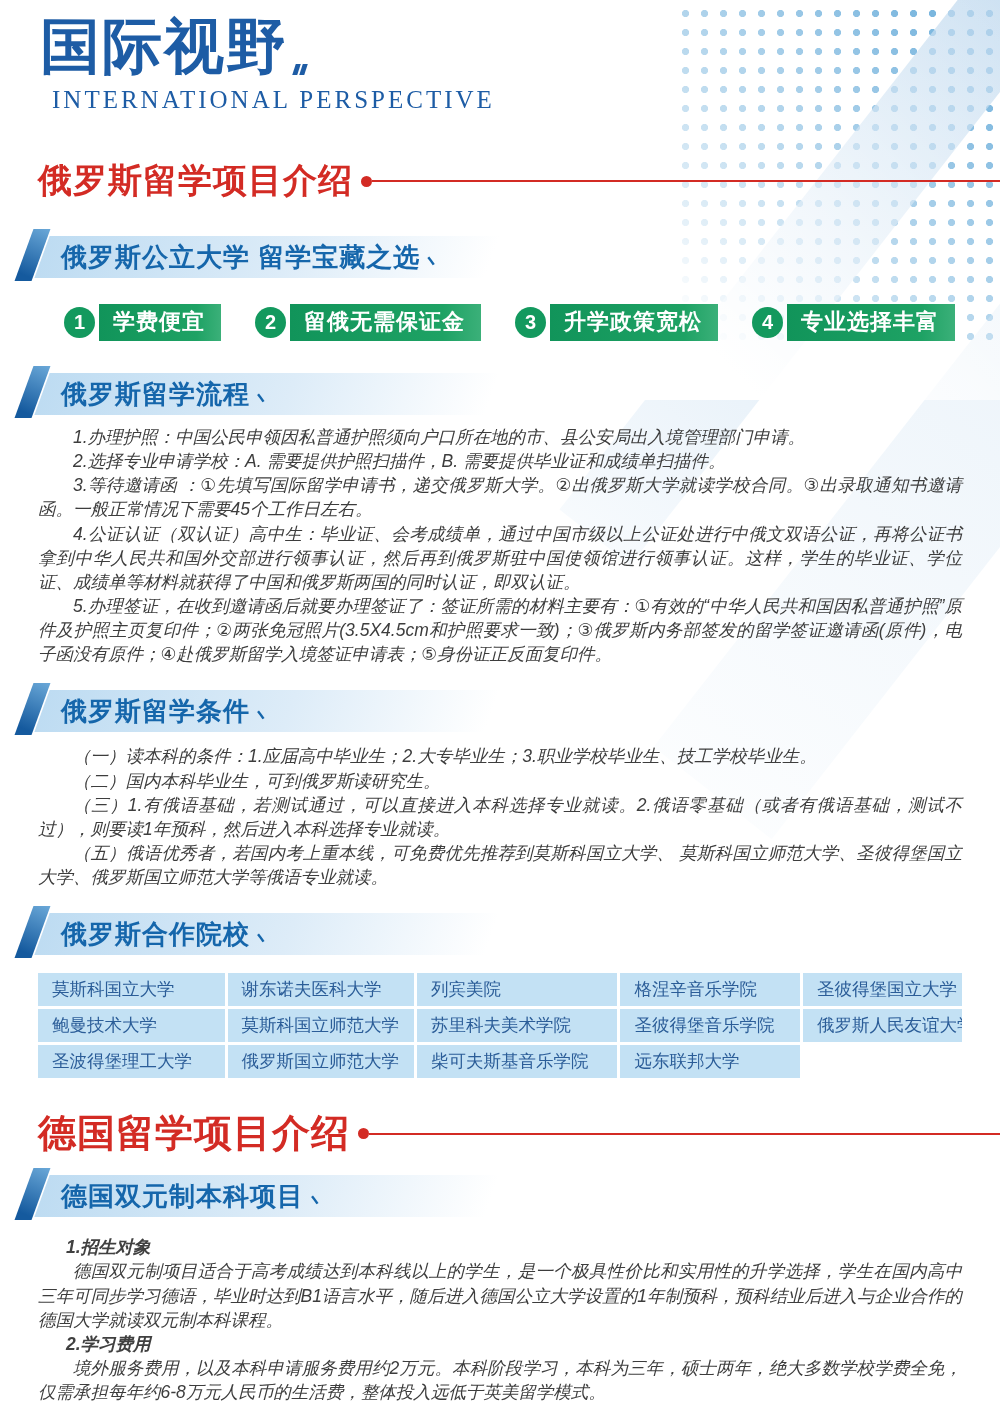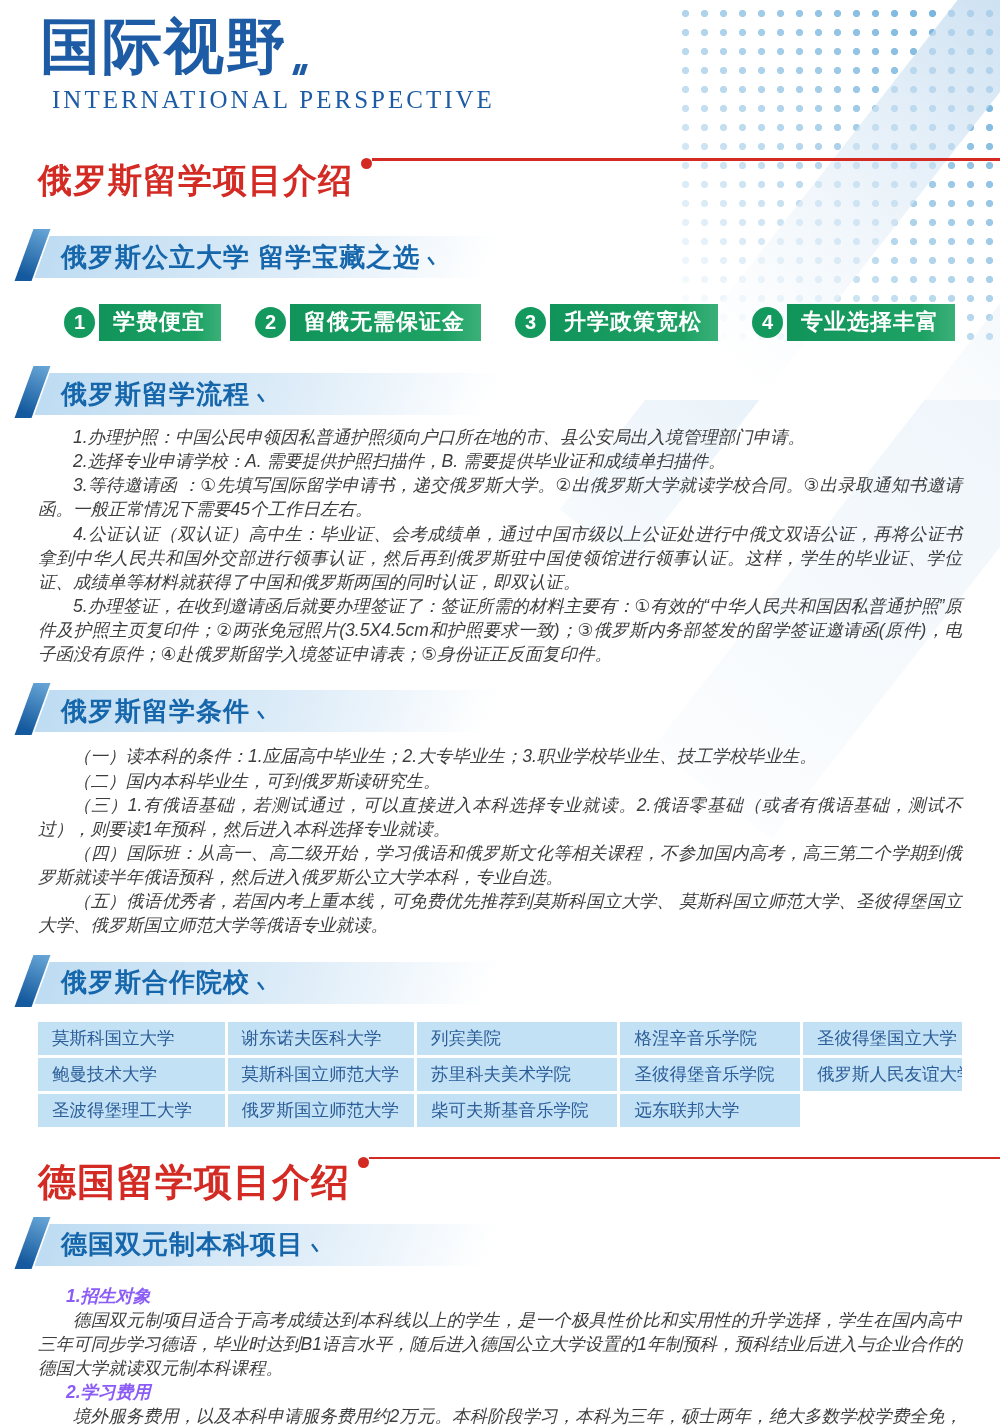--- a/index.html
+++ b/index.html
@@ -39,21 +39,21 @@
   .title-accent i {
     display:inline-block; width:5px; height:11px; background:#1d5ca5;
     transform:skewX(-18deg); margin-right:2px;
   }
   .hero-sub {
     font-family:"Liberation Serif","DejaVu Serif",serif;
     font-size:25px; color:#1d5ca5; letter-spacing:3px; margin:6px 0 0 12px;
   }
 
   
-  .red-line-title { display:flex; margin-left:38px; }
+  .red-line-title { display:flex; align-items:center; margin-left:38px; }
   .red-line-title .txt { font-size:34px; font-weight:bold; color:#d32b24; letter-spacing:1px; white-space:nowrap; }
   .red-line-title .dot { width:11px; height:11px; border-radius:50%; background:#d32b24; margin-left:8px; flex:none; }
   .red-line-title .line { flex:1; height:2.5px; background:#d32b24; }
   .rt1 { margin-top:44px; }
   .rt2 { margin-top:30px;font-family:Liberation Mono, monospace; }
   .rt2 .txt { font-size:38px; }
 
   
   .section-bar { position:relative; height:46px; margin:0 0 0 24px; display:flex; align-items:center; }
   .section-bar .bg {
@@ -81,21 +81,21 @@
   }
   .badge .lab {
     margin-left:4px; background:linear-gradient(90deg,#11945a,#1ea264 80%,#3bb079);
     color:#fff; font-weight:bold; font-size:22px; letter-spacing:1px;
     padding:3px 16px 4px 14px; white-space:nowrap;
   }
 
   
   .textblock { padding:0 38px; color:#3d3d3d; font-size:17.5px; line-height:1.38; text-align:justify; }
   .textblock p { text-indent:2em;font-style:italic; }
-  .textblock p.h { font-weight:bold; color:#8b5cf6; text-indent:1.6em; }
+  .textblock p.h { font-weight:bold; color:#404040; text-indent:1.6em; }
   .mt-process { margin-top:8px; }
   .mt-cond { margin-top:10px; }
   .mt-de { margin-top:16px; }
 
   
   .partner-table {
     margin:16px 38px 0 38px;
     display:grid; grid-template-columns:1.35fr 1.35fr 1.45fr 1.3fr 1.15fr;
     gap:3px;
     border-radius:8px;
@@ -182,21 +182,20 @@
     <div class="section-bar">
       <span class="bg"></span>
       <span class="stripe-left"></span>
       <span class="label">俄罗斯留学条件</span>
       <span class="tick">丶</span>
     </div>
     <div class="textblock mt-cond">
       <p>（一）读本科的条件：1.应届高中毕业生；2.大专毕业生；3.职业学校毕业生、技工学校毕业生。</p>
       <p>（二）国内本科毕业生，可到俄罗斯读研究生。</p>
       <p>（三）1.有俄语基础，若测试通过，可以直接进入本科选择专业就读。2.俄语零基础（或者有俄语基础，测试不过），则要读1年预科，然后进入本科选择专业就读。</p>
-      <p>（四）国际班：从高一、高二级开始，学习俄语和俄罗斯文化等相关课程，不参加国内高考，高三第二个学期到俄罗斯就读半年俄语预科，然后进入俄罗斯公立大学本科，专业自选。</p>
       <p>（五）俄语优秀者，若国内考上重本线，可免费优先推荐到莫斯科国立大学、 莫斯科国立师范大学、圣彼得堡国立大学、俄罗斯国立师范大学等俄语专业就读。</p>
     </div>
 
     <div class="spacer-m"></div>
 
     <div class="section-bar">
       <span class="bg"></span>
       <span class="stripe-left"></span>
       <span class="label">俄罗斯合作院校</span>
       <span class="tick">丶</span>

